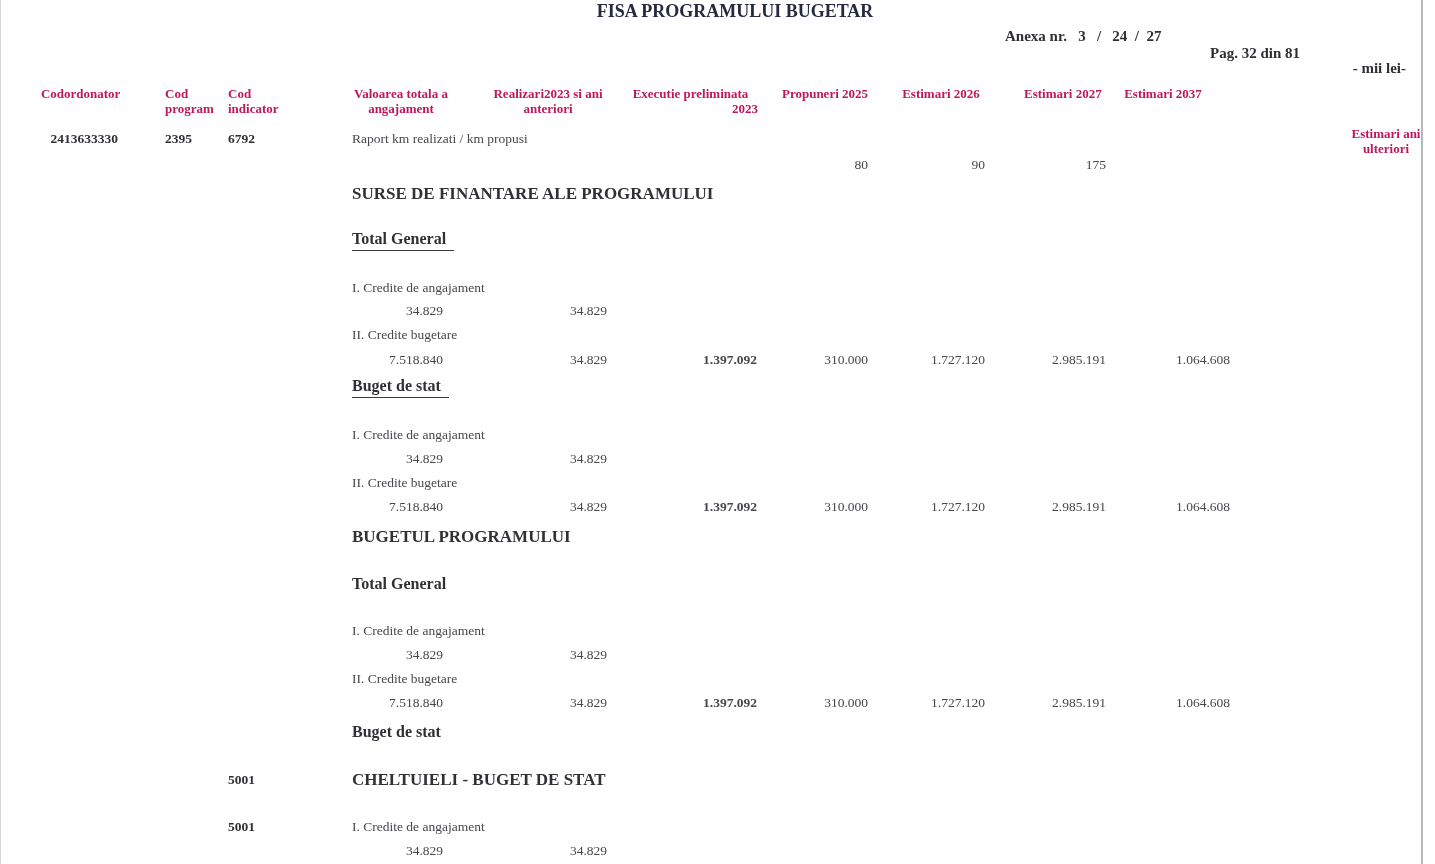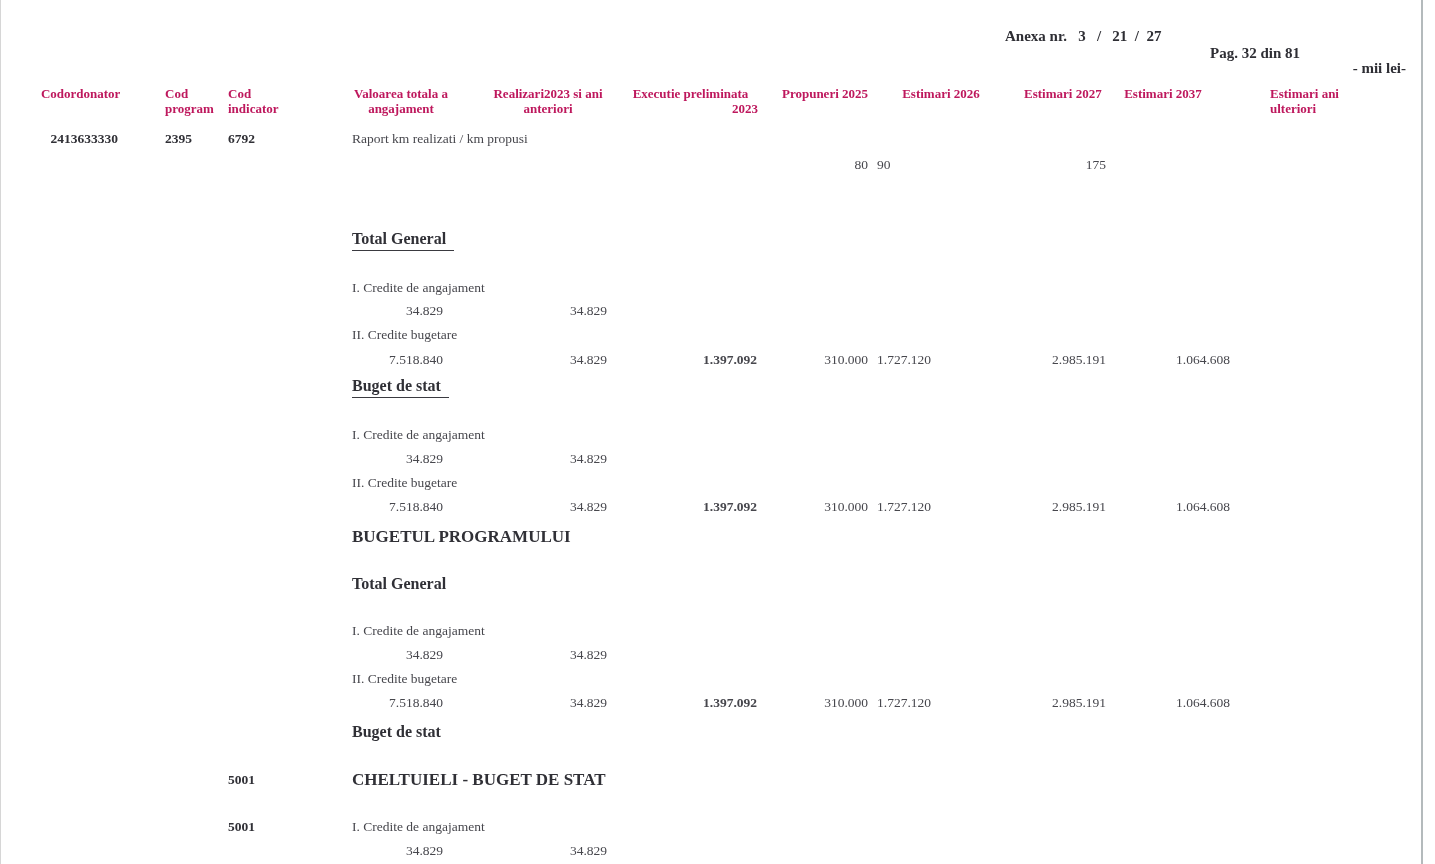--- a/index.html
+++ b/index.html
@@ -36,38 +36,39 @@
   .col-ind{left:228px;width:72px;}
   .col-desc{left:352px;}
   .h5{left:332px;width:138px;text-align:center;}
   .h6{left:487px;width:122px;text-align:center;}
   .h7{left:623px;width:135px;text-align:center;}
   .h7b{left:623px;width:135px;text-align:right;}
   .h8{left:780px;width:90px;text-align:center;}
   .h9{left:895px;width:92px;text-align:center;}
   .h10{left:1024px;width:89px;text-align:left;}
   .h11{left:1119px;width:88px;text-align:center;}
-  .h12{left:1270px;width:92px;text-align:left;}
+  .h12{left:1340px;width:92px;text-align:center;margin-top:40px;}
   
   .d5{left:330px;width:113px;text-align:right;}
   .d6{left:500px;width:107px;text-align:right;}
   .d7{left:650px;width:107px;text-align:right;font-weight:bold;}
   .d8{left:760px;width:108px;text-align:right;}
-  .d9{left:877px;width:108px;}
+  .d9{left:877px;width:108px;text-align:right;}
   .d10{left:998px;width:108px;text-align:right;}
   .d11{left:1122px;width:108px;text-align:right;}
 </style>
 </head>
 <body>
 
 <div class="page">
   <div class="edge left"></div>
   <div class="edge right"></div>
 
-  <span class="c anexa" style="top:29px">Anexa nr.   3   /   21  /  27</span>
+  <span class="c title" style="top:4px">FISA PROGRAMULUI BUGETAR</span>
+  <span class="c anexa" style="top:29px">Anexa nr.   3   /   24  /  27</span>
   <span class="c pag" style="top:46px">Pag. 32 din 81</span>
   <span class="c unit" style="top:61px">- mii lei-</span>
 
   <span class="c hd col-cod" style="top:86px">Cod</span>
   <span class="c hd col-ord" style="top:86px">ordonator</span>
   <span class="c hd col-prog" style="top:86px">Cod</span>
   <span class="c hd col-ind" style="top:86px">Cod</span>
   <span class="c hd h5" style="top:86px">Valoarea totala a</span>
   <span class="c hd h6" style="top:86px">Realizari2023 si ani</span>
   <span class="c hd h7" style="top:86px">Executie preliminata</span>
@@ -86,20 +87,21 @@
 
   <span class="c b col-cod" style="top:131px">24</span>
   <span class="c b col-ord" style="top:131px">13633330</span>
   <span class="c b col-prog" style="top:131px">2395</span>
   <span class="c b col-ind" style="top:131px">6792</span>
   <span class="c col-desc" style="top:131px">Raport km realizati / km propusi</span>
   <span class="c d8" style="top:157px">80</span>
   <span class="c d9" style="top:157px">90</span>
   <span class="c d10" style="top:157px">175</span>
 
+  <span class="c b s17 col-desc" style="top:184px">SURSE DE FINANTARE ALE PROGRAMULUI</span>
 
   <span class="c b s16 u col-desc" style="top:230px">Total General</span>
   <span class="c col-desc" style="top:280px">I. Credite de angajament</span>
   <span class="c d5" style="top:303px">34.829</span>
   <span class="c d6" style="top:303px">34.829</span>
   <span class="c col-desc" style="top:327px">II. Credite bugetare</span>
   <span class="c d5" style="top:352px">7.518.840</span>
   <span class="c d6" style="top:352px">34.829</span>
   <span class="c d7" style="top:352px">1.397.092</span>
   <span class="c d8" style="top:352px">310.000</span>

